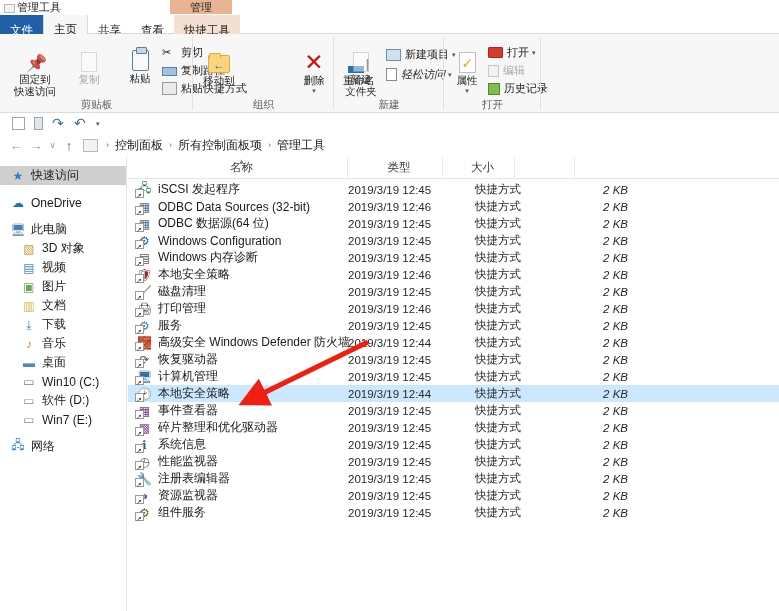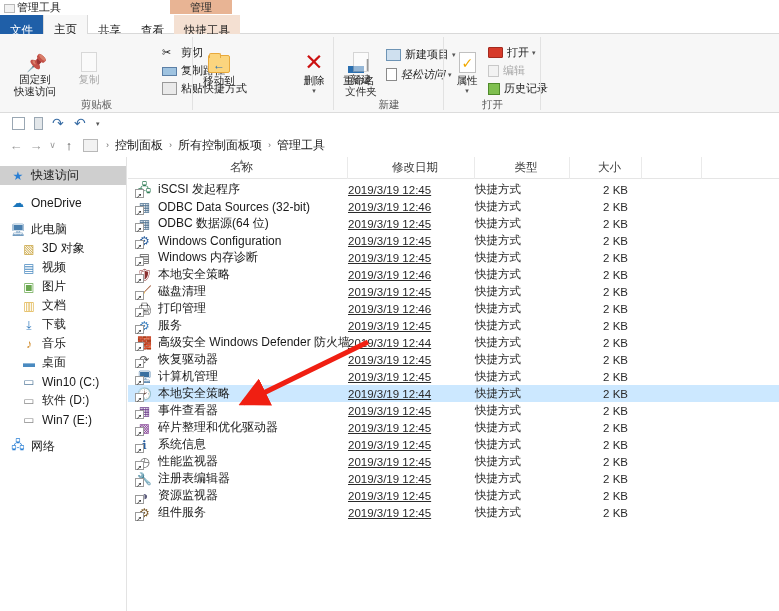--- a/index.html
+++ b/index.html
@@ -172,23 +172,23 @@
     position: relative;
   }
   .cell-name .ficon::after {
     content: ""; position: absolute; left: -1px; bottom: -1px; width: 7px; height: 7px;
     background: #fff; border: 1px solid #9a9a9a;
   }
   .cell-name .ficon::before {
     content: "↗"; position: absolute; left: 0px; bottom: -3px; font-size: 7px;
     color: #2b2b2b; z-index: 2;
   }
-  .cell-date { font-size: 11.5px; color: #2a2a2a; white-space: nowrap; text-decoration: underline; }
+  .cell-date { font-size: 11.5px; color: #2a2a2a; white-space: nowrap; }
   .cell-type { font-size: 11.5px; color: #2a2a2a; white-space: nowrap; }
-  .cell-size { font-size: 11.5px; color: #2a2a2a; text-align: right; white-space: nowrap; }
+  .cell-size { font-size: 11.5px; color: #2a2a2a; text-align: right; white-space: nowrap; font-style: italic; }
 
   
   .anno { position: absolute; left: 0; top: 0; width: 779px; height: 611px; pointer-events: none; }
 </style>
 </head>
 <body>
 
 <div id="app">
 
   <div class="titlebar">
@@ -213,20 +213,26 @@
             <span class="pin"></span>
           </div>
         <div class="bl">固定到<br>快速访问</div>
       </div>
       <div class="bigbtn dim" style="left:62px; top:8px;">
         <div class="bi">
           <span class="page" style="opacity:.45"></span>
         </div>
         <div class="bl">复制</div>
       </div>
+      <div class="bigbtn" style="left:113px; top:7px;">
+        <div class="bi">
+            <span class="clip"></span>
+          </div>
+        <div class="bl">粘贴</div>
+      </div>
 
       <div class="smbtn" style="left:162px; top:10px;">
         <span class="si">✂</span>
         <span>剪切</span>
       </div>
       <div class="smbtn" style="left:162px; top:28px;">
         <span class="si" style="background:#9fc3e0;height:9px;margin-top:2px;border:1px solid #5b7fa6"></span>
         <span>复制路径</span>
       </div>
       <div class="smbtn" style="left:162px; top:46px;">
@@ -254,20 +260,21 @@
         <div class="bl">删除</div>
         <div style="font-size:7px;color:#555">▾</div>
       </div>
       <div class="bigbtn" style="left:142px; top:9px; width:48px;">
         <div class="bi">
           <span style="display:inline-block;width:16px;height:7px;background:#2a6fb0"></span>
           <span style="color:#333;font-size:16px;line-height:14px;margin-left:1px">I</span>
         </div>
         <div class="bl">重命名</div>
       </div>
+      <div class="glabel">组织</div>
       <div class="gsep"></div>
     </div>
 
     <div class="rgroup" style="left:334px; width:110px;">
       <div class="bigbtn dim" style="left:4px; top:8px; width:46px;">
         <div class="bi">
           <span class="page" style="opacity:.5"></span>
         </div>
         <div class="bl" style="color:#333">新建<br>文件夹</div>
       </div>
@@ -399,23 +406,20 @@
         <span>网络</span>
       </div>
     </div>
 
   <div class="list">
     <div class="colhdr" id="colhdr">
         <div class="ch" style="width: 220px;">
           <span>名称</span>
           <span class="sortmark">▲</span>
         </div>
-        <div class="ch" style="width: 127px;">
-          <span>修改日期</span>
-        </div>
         <div class="ch" style="width: 95px;">
           <span>类型</span>
         </div>
         <div class="ch" style="width: 72px;">
           <span>大小</span>
         </div>
         <div class="ch" style="width: 60px;">
           <span></span>
         </div>
       </div>

